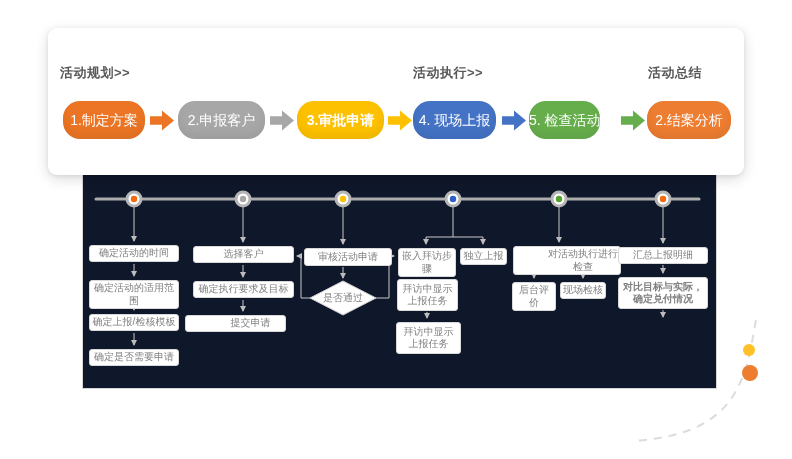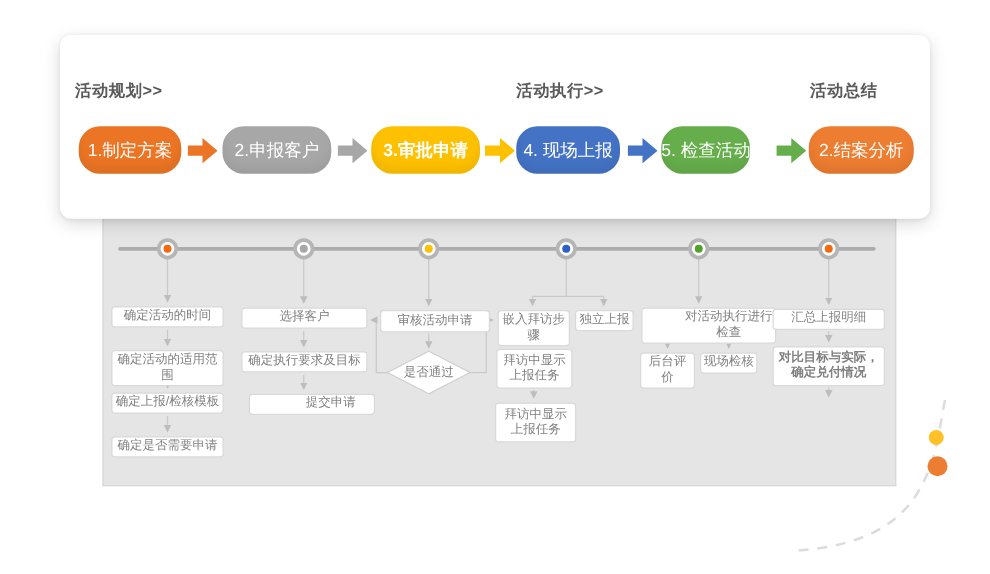--- a/index.html
+++ b/index.html
@@ -23,21 +23,21 @@
     font-size:14px;line-height:38px;text-align:center;white-space:nowrap;
     box-shadow:inset 0 -6px 8px rgba(0,0,0,.06);
   }
   .step-arrow{
     position:absolute;top:81px;width:24px;height:23px;
     clip-path:polygon(0% 32%,50% 32%,50% 6%,100% 50%,50% 94%,50% 68%,0% 68%);
   }
   
   .flow-wrap{
     position:absolute;left:82px;top:175px;width:633px;height:213px;
-    border:1px solid #d8d8d8;border-top:0;background:#e5e5e5;z-index:2;
+    border:1px solid #d8d8d8;border-top:0;background:#0f172a;z-index:2;
   }
   .flow-wrap svg{position:absolute;left:0;top:0;}
   .fbox{
     position:absolute;background:#ffffff;border:1px solid #d9d9d9;border-radius:3px;
     color:#808080;font-size:10px;display:flex;align-items:center;justify-content:center;
     text-align:center;line-height:1.25;padding:1px 2px;box-sizing:border-box;z-index:2;
   }
   .diamond-label{
     position:absolute;color:#808080;font-size:10px;display:flex;align-items:center;
     justify-content:center;text-align:center;z-index:2;
@@ -113,21 +113,21 @@
       <circle cx="476" cy="24" r="3.2" fill="#4FA32A"></circle>
       <circle cx="580" cy="24" r="7" fill="#ffffff" stroke="#B5B5B5" stroke-width="3"></circle>
       <circle cx="580" cy="24" r="3.2" fill="#F4690E"></circle>
     </svg>
 <div class="fbox" style="left: 6px; top: 70px; width: 90px; min-height: 17px;">确定活动的时间</div>
     <div class="fbox" style="left: 6px; top: 105px; width: 90px; min-height: 17px;">确定活动的适用范围</div>
     <div class="fbox" style="left: 6px; top: 139px; width: 90px; min-height: 17px;">确定上报/检核模板</div>
     <div class="fbox" style="left: 6px; top: 174px; width: 90px; min-height: 17px;">确定是否需要申请</div>
     <div class="fbox" style="left: 110px; top: 71px; width: 101px; min-height: 17px;">选择客户</div>
     <div class="fbox" style="left: 110px; top: 106px; width: 101px; min-height: 17px;">确定执行要求及目标</div>
-    <div class="fbox" style="left: 116px; top: 140px; width: 101px; min-height: 17px; padding-left: 32px;">提交申请</div>
+    <div class="fbox" style="left: 102px; top: 140px; width: 101px; min-height: 17px; padding-left: 32px;">提交申请</div>
     <div class="fbox" style="left: 221px; top: 73px; width: 88px; min-height: 18px;">审核活动申请</div>
     <div class="diamond-label" style="left: 225px; top: 108px; width: 70px; height: 30px;">是否通过</div>
     <div class="fbox" style="left: 315px; top: 73px; width: 58px; min-height: 17px;">嵌入拜访步骤</div>
     <div class="fbox" style="left: 377px; top: 73px; width: 47px; min-height: 17px;">独立上报</div>
     <div class="fbox" style="left: 314px; top: 104px; width: 61px; min-height: 32px;">拜访中显示上报任务</div>
     <div class="fbox" style="left: 313px; top: 147px; width: 65px; min-height: 32px;">拜访中显示上报任务</div>
     <div class="fbox" style="left: 430px; top: 71px; width: 108px; min-height: 17px; padding-left: 34px;">对活动执行进行检查</div>
     <div class="fbox" style="left: 429px; top: 107px; width: 44px; min-height: 17px;">后台评价</div>
     <div class="fbox" style="left: 477px; top: 107px; width: 46px; min-height: 17px;">现场检核</div>
     <div class="fbox" style="left: 535px; top: 72px; width: 90px; min-height: 17px;">汇总上报明细</div>

